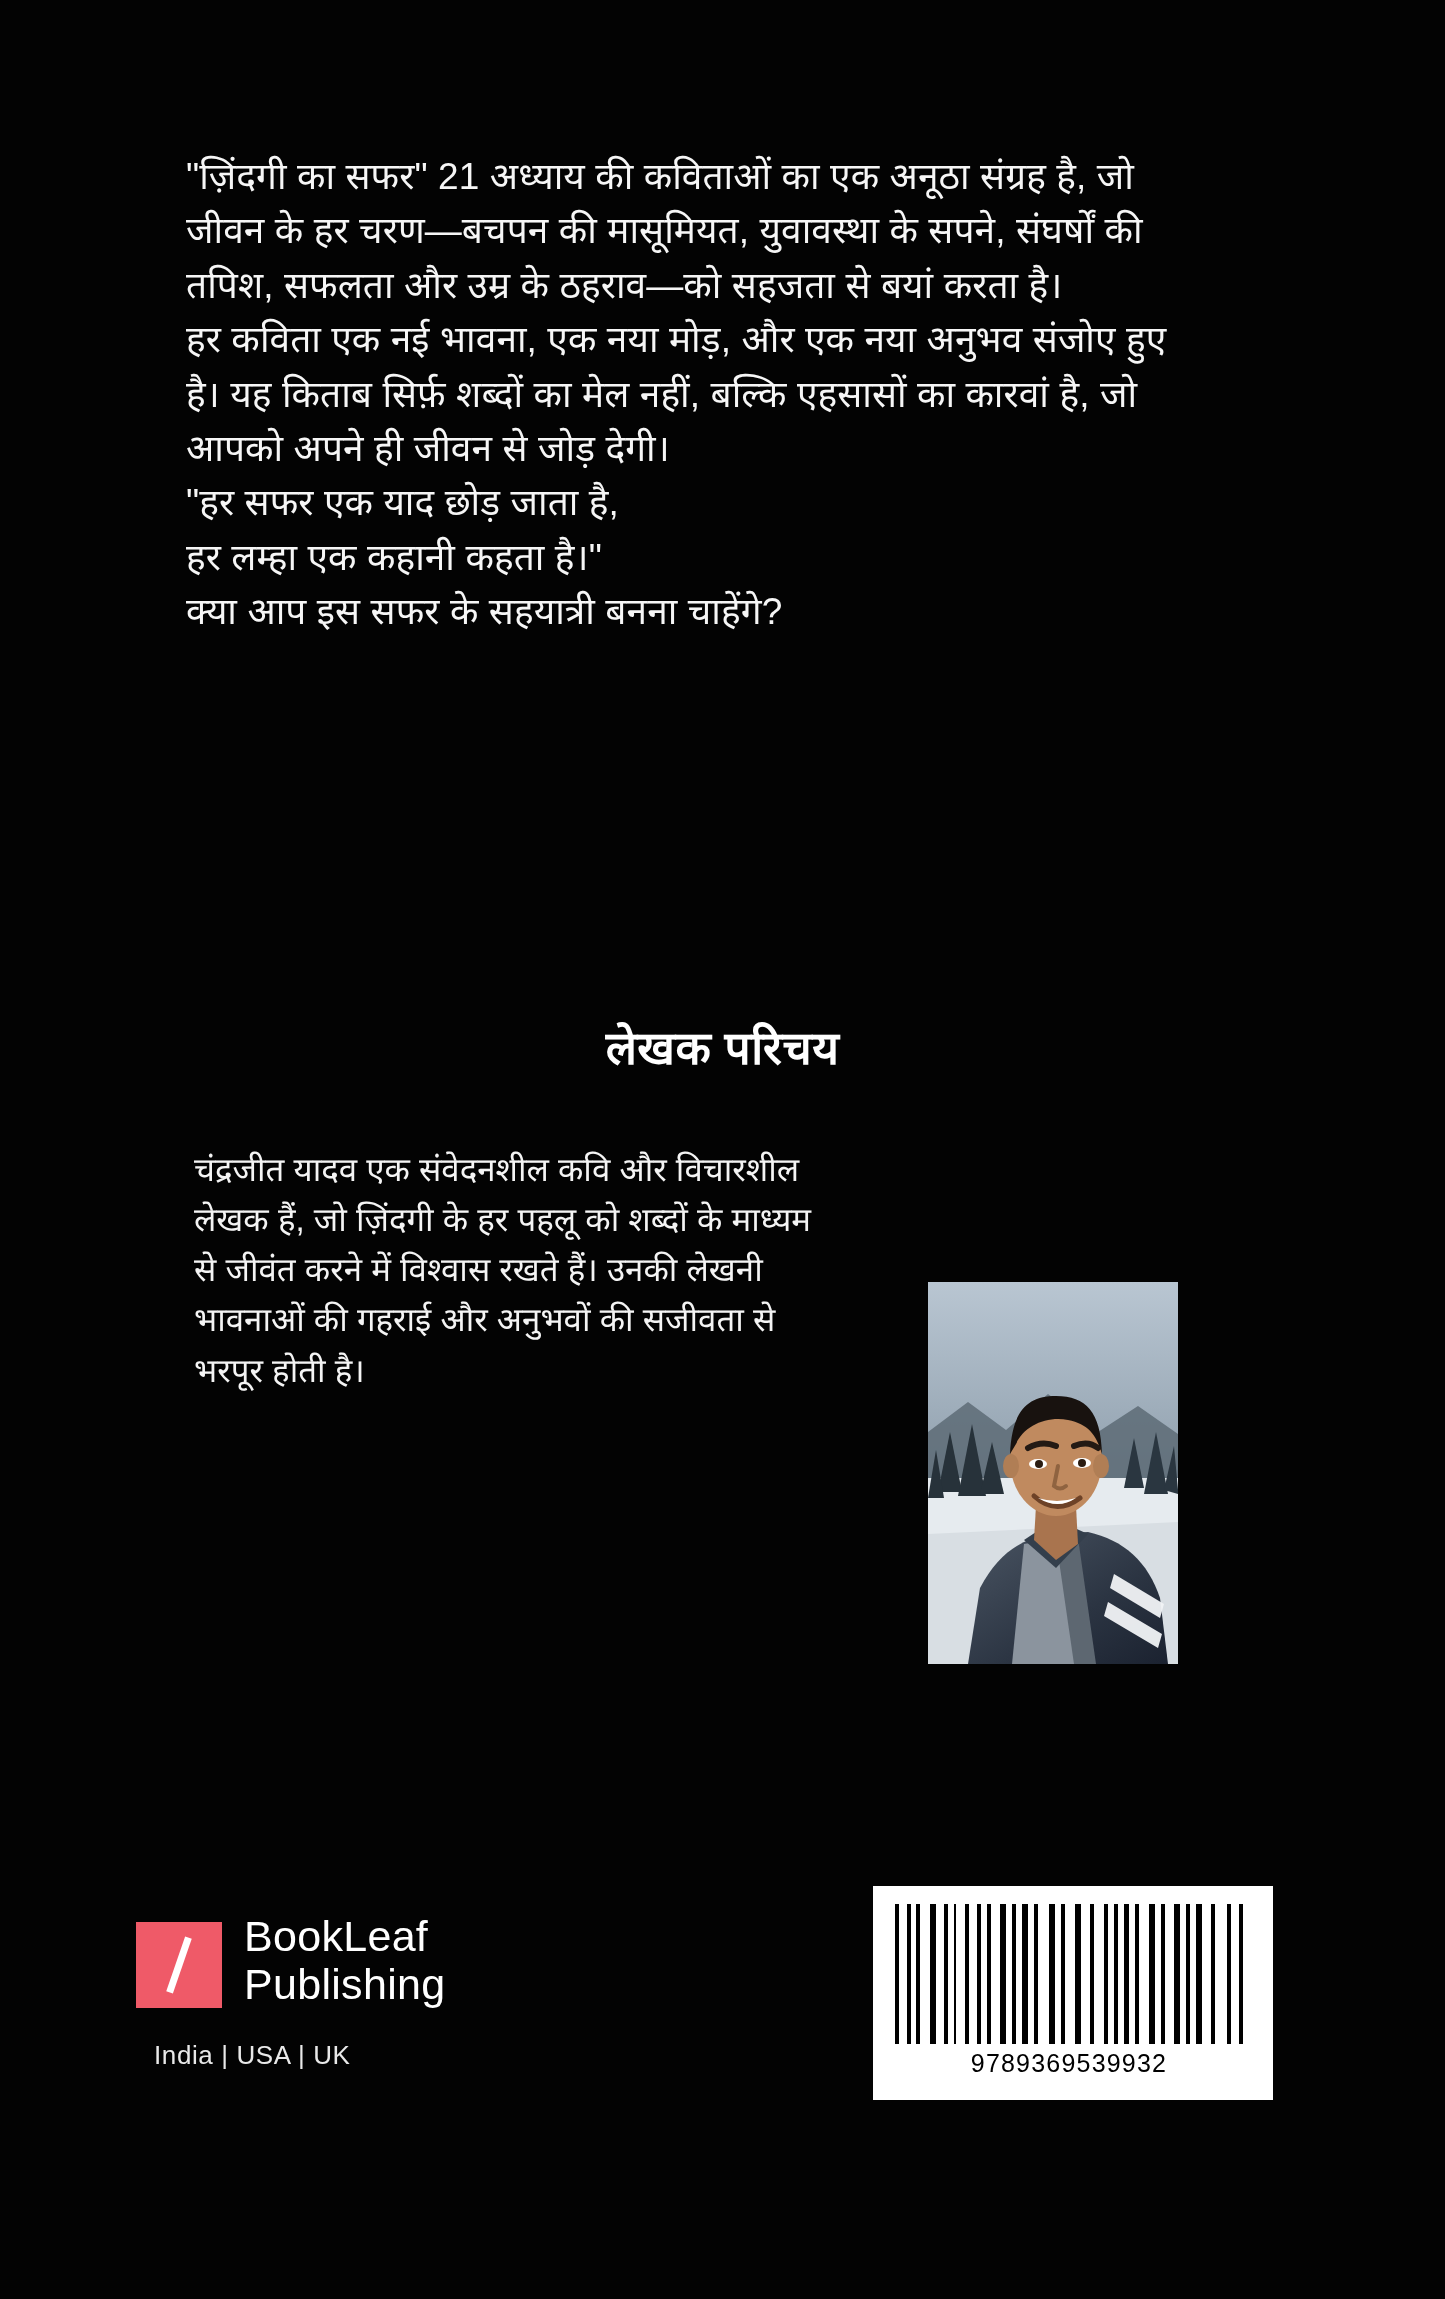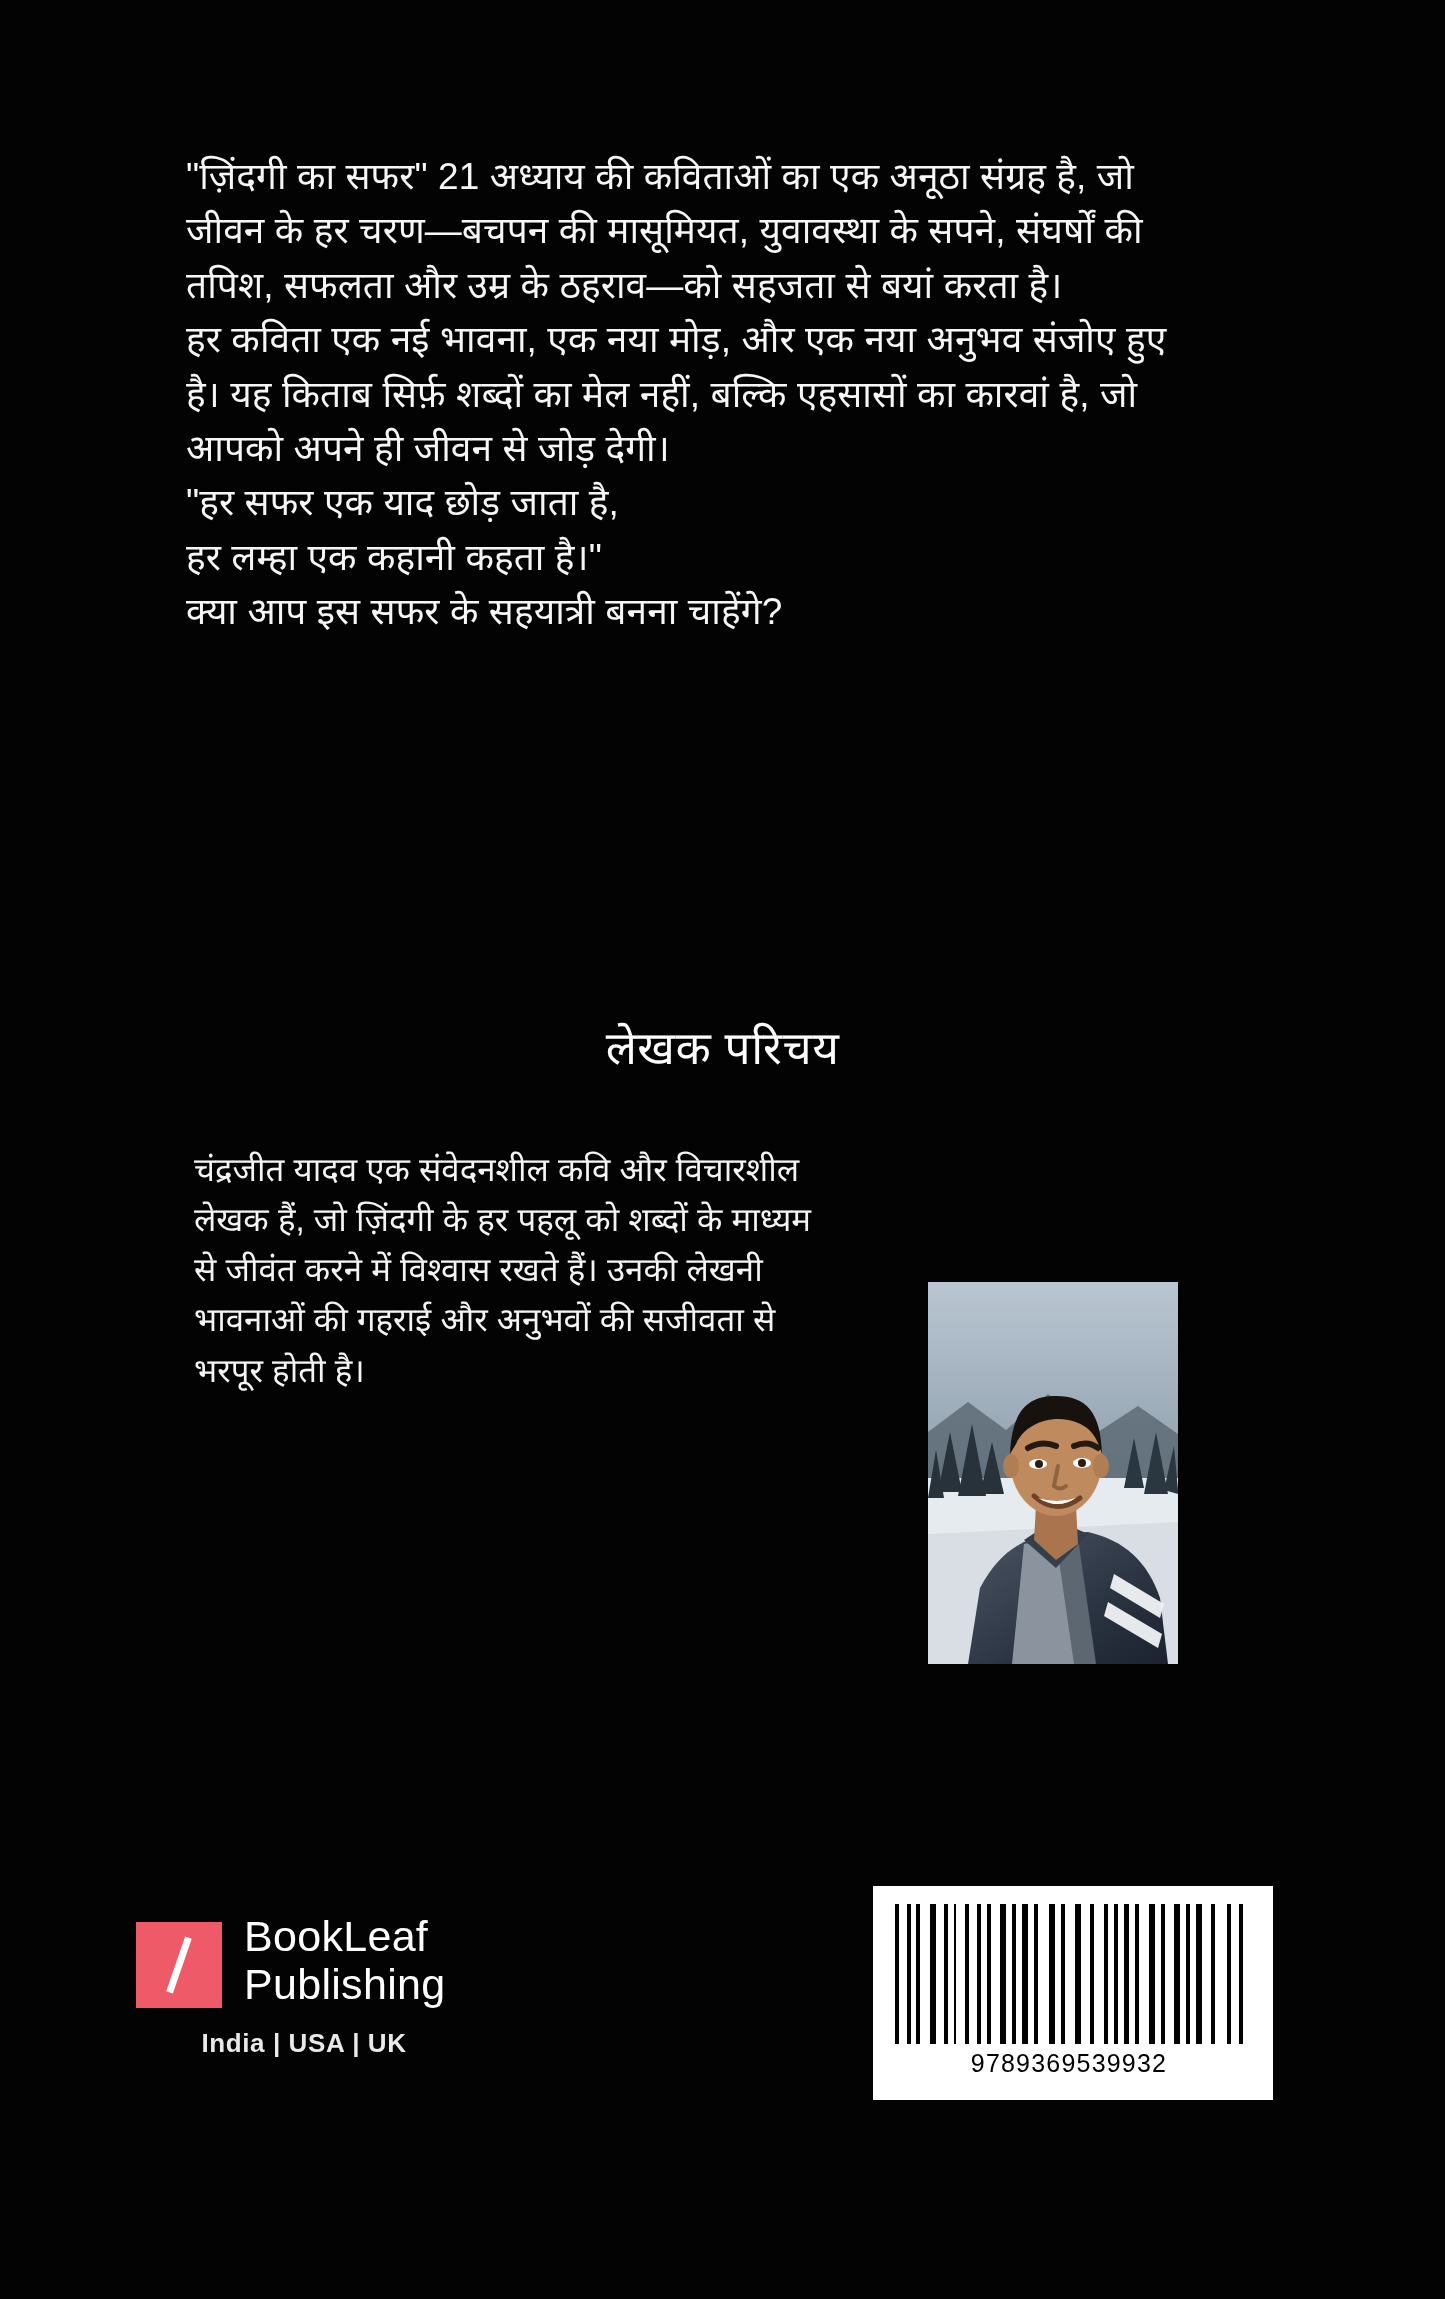--- a/index.html
+++ b/index.html
@@ -41,21 +41,21 @@
   .blurb p + p { margin-top: 0px; }
 
   
   .author-heading {
     position: absolute;
     left: 0;
     right: 0;
     top: 1015px;
     text-align: center;
     font-size: 46px;
-    font-weight: 400;
+    font-weight: 700;
     color: #ffffff;
     letter-spacing: 0.5px;
   }
 
   
   .author-bio {
     position: absolute;
     left: 194px;
     top: 1145px;
     width: 640px;
@@ -112,28 +112,27 @@
     line-height: 1.12;
   }
   .pub-name .l1, .pub-name .l2 {
     display: block;
     font-size: 43px;
     color: #ffffff;
     font-weight: 400;
     letter-spacing: 0.3px;
   }
   .pub-regions {
-    margin-top: 20px;
-    text-align: center;
+    margin-top: 32px;
+    text-align: left;
     font-size: 26px;
     color: #e9e9e9;
     letter-spacing: 0.6px;
     width: 300px;
     margin-left: 18px;
-    font-weight: bold;
   }
 
   
   .barcode-box {
     position: absolute;
     left: 873px;
     top: 1886px;
     width: 400px;
     height: 214px;
     background: #ffffff;

